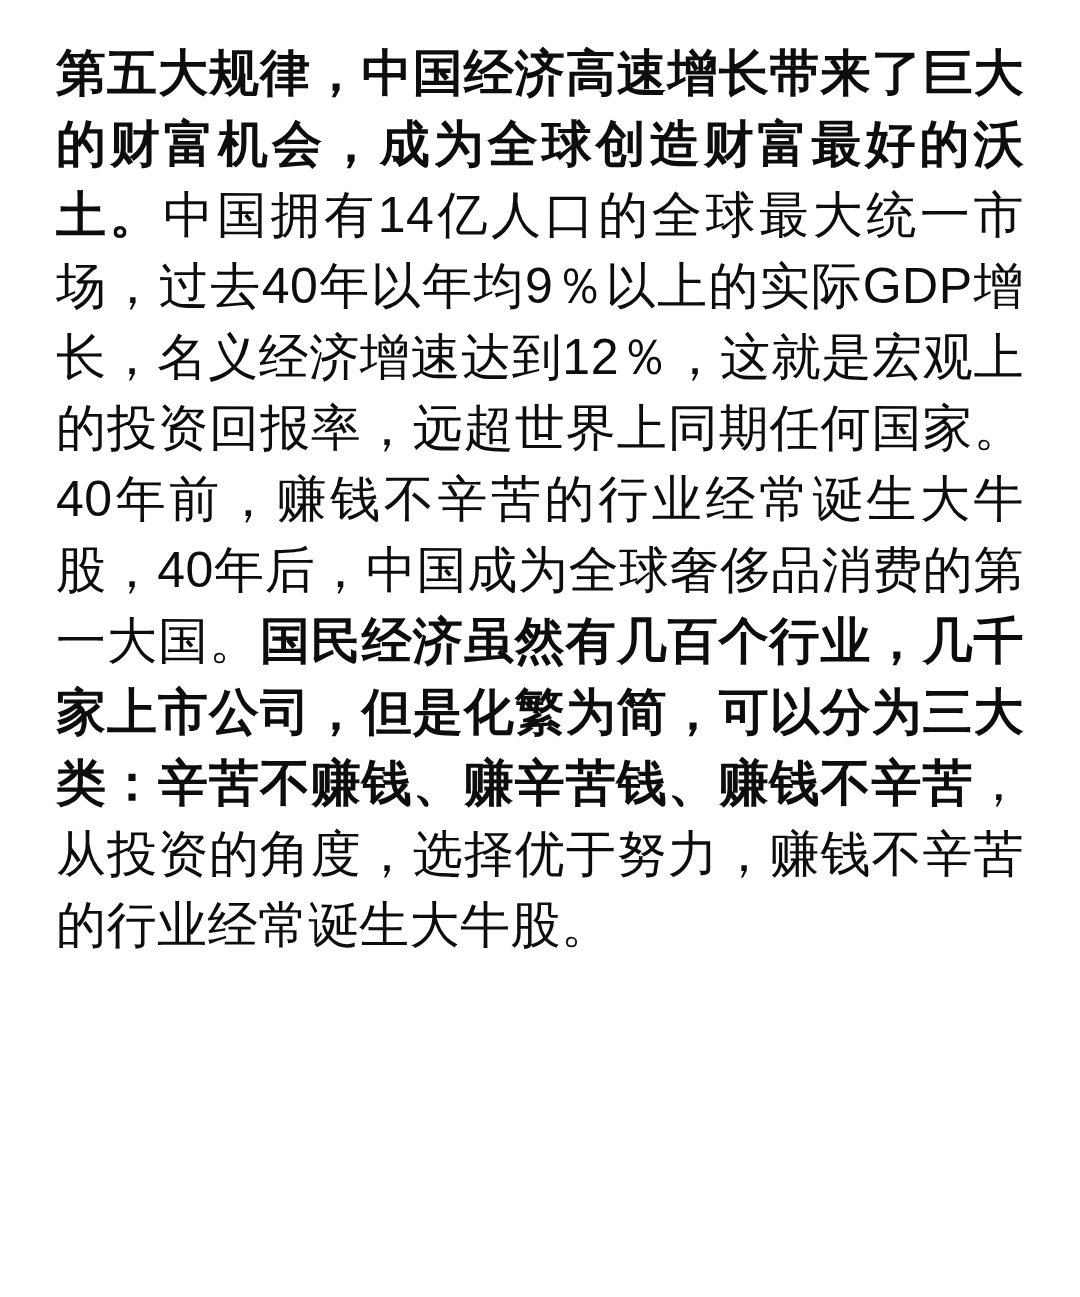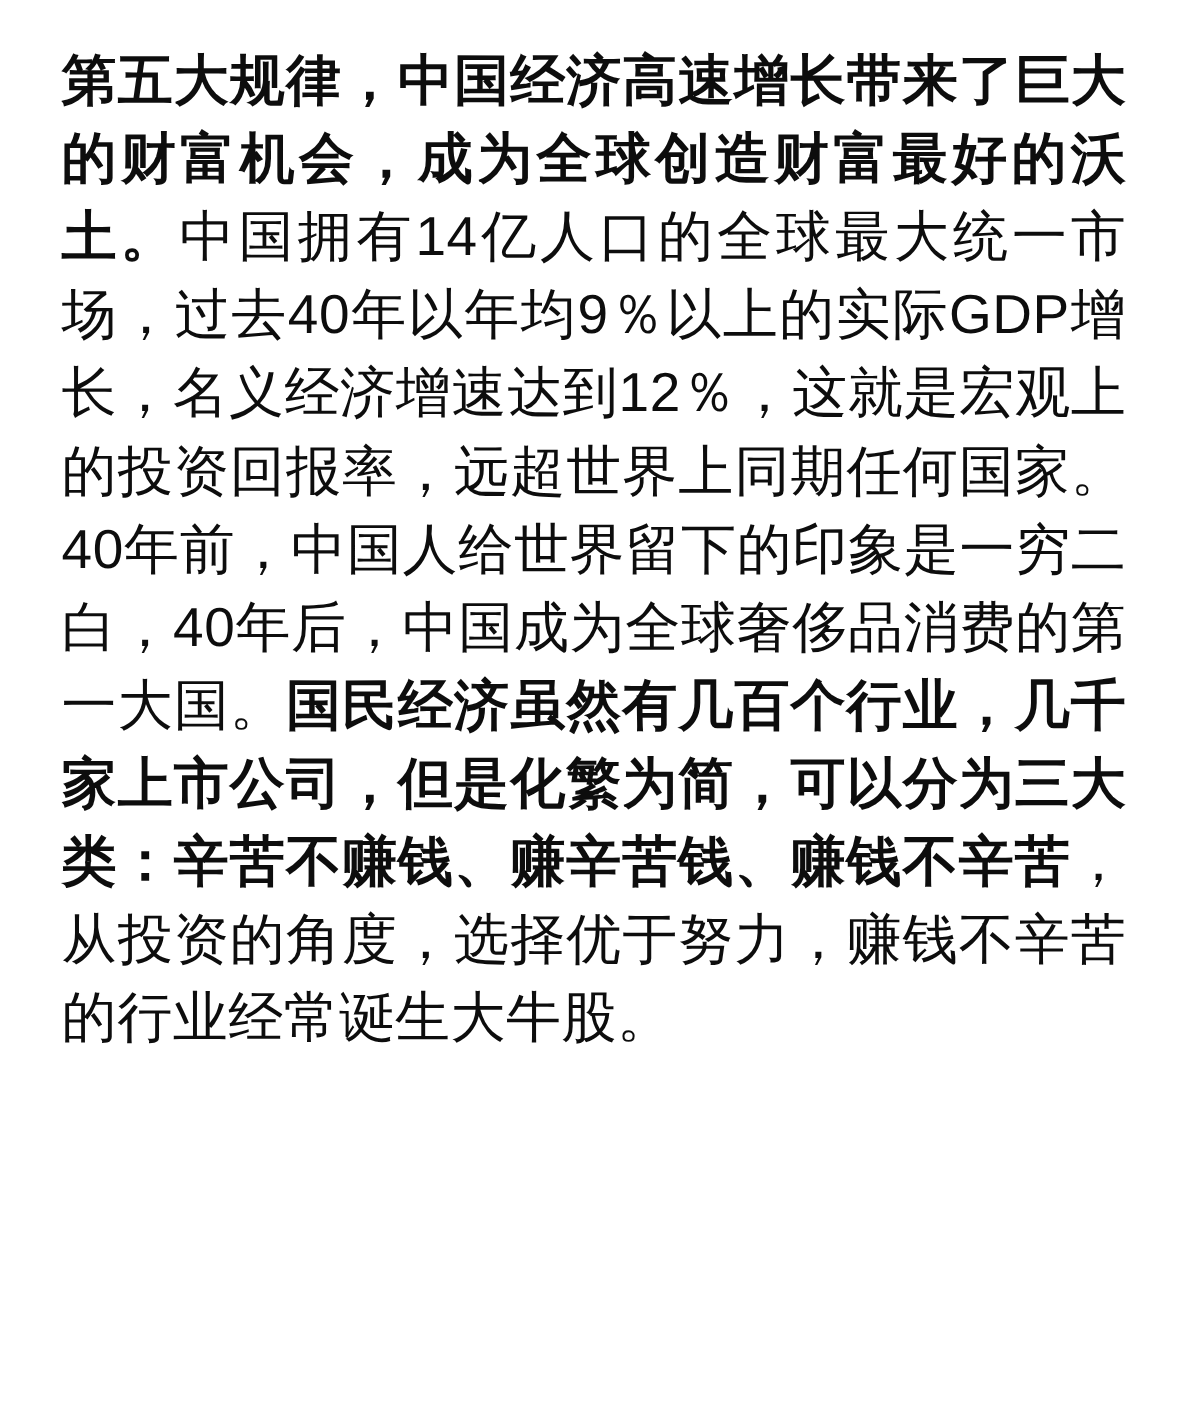--- a/index.html
+++ b/index.html
@@ -36,15 +36,15 @@
   }
   .seg.normal {
     font-weight: 400;
   }
 </style>
 </head>
 <body>
 
 <div class="page">
   <div class="article">
-    <span class="seg bold">第五大规律，中国经济高速增长带来了巨大的财富机会，成为全球创造财富最好的沃土。</span><span class="seg normal">中国拥有14亿人口的全球最大统一市场，过去40年以年均9％以上的实际GDP增长，名义经济增速达到12％，这就是宏观上的投资回报率，远超世界上同期任何国家。40年前，中国人给世界留下的印象是一穷二白，40年后，中国成为全球奢侈品消费的第一大国。</span><span class="seg bold">国民经济虽然有几百个行业，几千家上市公司，但是化繁为简，可以分为三大类：辛苦不赚钱、赚辛苦钱、赚钱不辛苦</span><span class="seg normal">，从投资的角度，选择优于努力，赚钱不辛苦的行业经常诞生大牛股。</span>
+    <span class="seg bold">第五大规律，中国经济高速增长带来了巨大的财富机会，成为全球创造财富最好的沃土。</span><span class="seg normal">中国拥有14亿人口的全球最大统一市场，过去40年以年均9％以上的实际GDP增长，名义经济增速达到12％，这就是宏观上的投资回报率，远超世界上同期任何国家。40年前，赚钱不辛苦的行业经常诞生大牛股，40年后，中国成为全球奢侈品消费的第一大国。</span><span class="seg bold">国民经济虽然有几百个行业，几千家上市公司，但是化繁为简，可以分为三大类：辛苦不赚钱、赚辛苦钱、赚钱不辛苦</span><span class="seg normal">，从投资的角度，选择优于努力，赚钱不辛苦的行业经常诞生大牛股。</span>
   </div>
 </div>
 
 </body></html>

